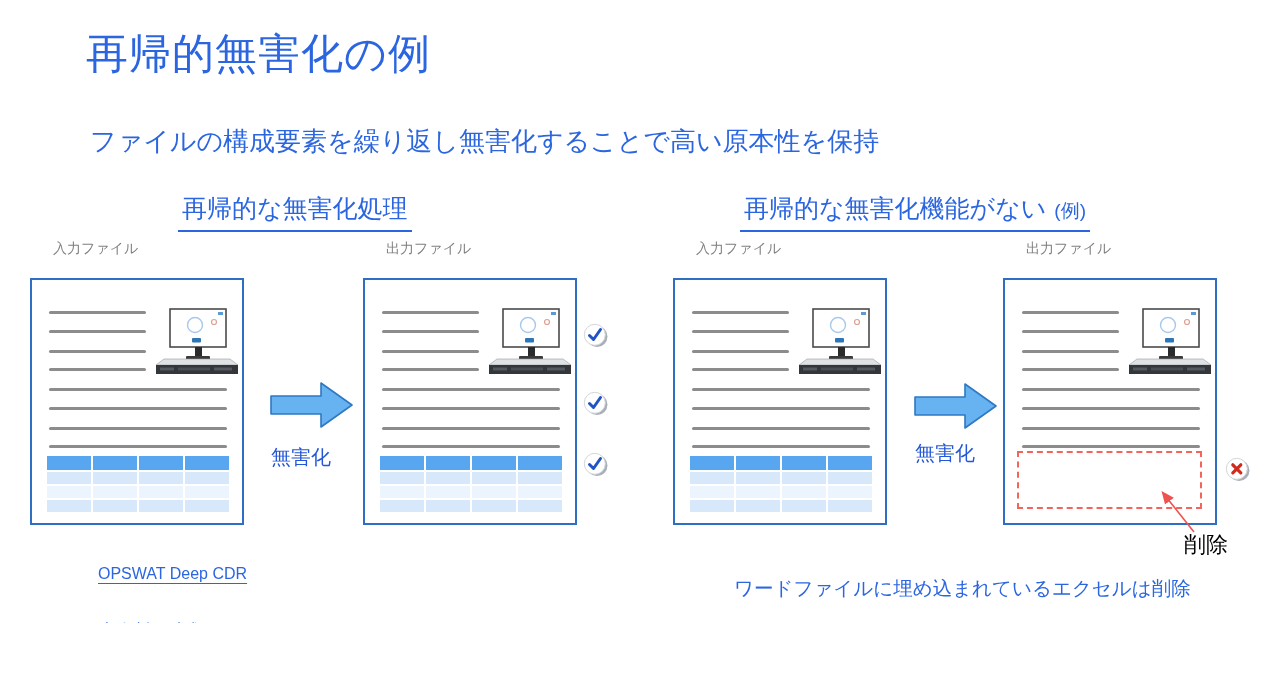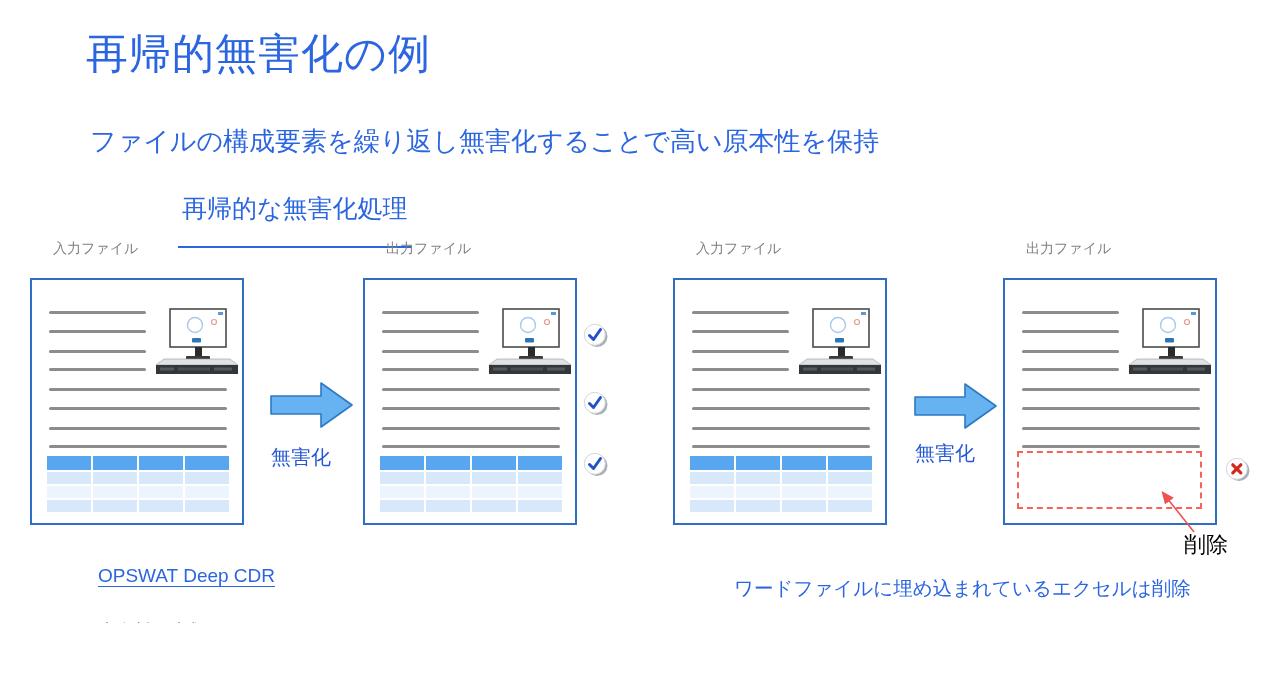--- a/index.html
+++ b/index.html
@@ -3,21 +3,21 @@
 <meta charset="utf-8">
 <style>
   html,body{margin:0;padding:0;background:#ffffff;}
   .slide{
     position:relative;width:1280px;height:623px;background:#ffffff;overflow:hidden;
     font-family:"Liberation Sans","DejaVu Sans",sans-serif;
   }
   .abs{position:absolute;}
   .title{left:86px;top:26px;font-size:42px;font-weight:500;color:#2b66e0;letter-spacing:1px;}
   .subtitle{left:90px;top:96px;font-size:26px;font-weight:400;color:#2b66e0;margin-top:28px;}
-  .sec-header{top:192px;font-size:25px;color:#2b66e0;border-bottom:2px solid #2b66e0;padding:0 4px 21px 4px;}
+  .sec-header{top:192px;font-size:25px;color:#2b66e0;border-bottom:2px solid #2b66e0;padding:0 4px 5px 4px;}
   .sec-header .suffix{font-size:19px;margin-left:8px;}
   .doc-label{top:240px;font-size:14px;color:#7f7f7f;margin-left:20px;}
   .doc{
     width:210px;height:243px;background:#ffffff;border:2px solid #2e6fc4;top:278px;
   }
   .sline,.fline{position:absolute;left:17px;height:3px;background:#8c8c8c;border-radius:1.5px;}
   .sline{width:97px;}
   .fline{width:178px;}
   .pc{position:absolute;left:120px;top:28px;width:88px;height:66px;}
   .doc-table{position:absolute;left:15px;top:176px;width:182px;display:flex;flex-direction:column;gap:2px;}
@@ -25,37 +25,40 @@
   .trow.thead{height:14px;}
   .trow.thead i{background:#58a6f0;}
   .trow.r-light i{background:#d7e8fb;}
   .trow.r-lighter i{background:#ecf4fe;}
   .trow i{display:block;}
   .del-zone{position:absolute;left:12px;top:171px;width:181px;height:54px;border:2px dashed #f4645a;}
   .arrow{width:84px;height:48px;}
   .arrow-label{font-size:20px;color:#2457d6;}
   .badge{width:27px;height:27px;}
   .delete-label{left:1184px;top:530px;font-size:22px;color:#000000;}
-  .note-title{left:98px;top:565px;font-size:19px;color:#2b66e0;text-decoration:underline;text-underline-offset:4px;}
+  .note-title{left:98px;top:565px;font-size:16px;color:#2b66e0;text-decoration:underline;text-underline-offset:4px;}
   .note-line1{left:98px;top:594px;font-size:18px;color:#2b66e0;}
   .note-line2{left:98px;top:619px;font-size:18px;color:#2b66e0;}
   .note-right{left:734px;top:575px;font-size:19.5px;color:#2b66e0;}
   .footer{left:24px;top:661px;font-size:17px;color:#c2c2c2;}
 </style>
 </head>
 <body>
 
 <div class="slide">
 
   <div class="abs title">再帰的無害化の例</div>
   <div class="abs subtitle">ファイルの構成要素を繰り返し無害化することで高い原本性を保持</div>
 
   <div class="abs sec-header" style="left:178px;">
     <span>再帰的な無害化処理</span>
   </div>
+  <div class="abs sec-header" style="left:740px;">
+    <span>再帰的な無害化機能がない</span><span class="suffix">(例)</span>
+  </div>
 
   <span class="abs doc-label" style="left:33px;">入力ファイル</span>
   <span class="abs doc-label" style="left:366px;">出力ファイル</span>
   <span class="abs doc-label" style="left:676px;">入力ファイル</span>
   <span class="abs doc-label" style="left:1006px;">出力ファイル</span>
 
   <div class="abs doc" style="left:30px;">
     <i class="sline" style="top:31px;"></i>
     <i class="sline" style="top:50px;"></i>
     <i class="sline" style="top:70px;"></i>

